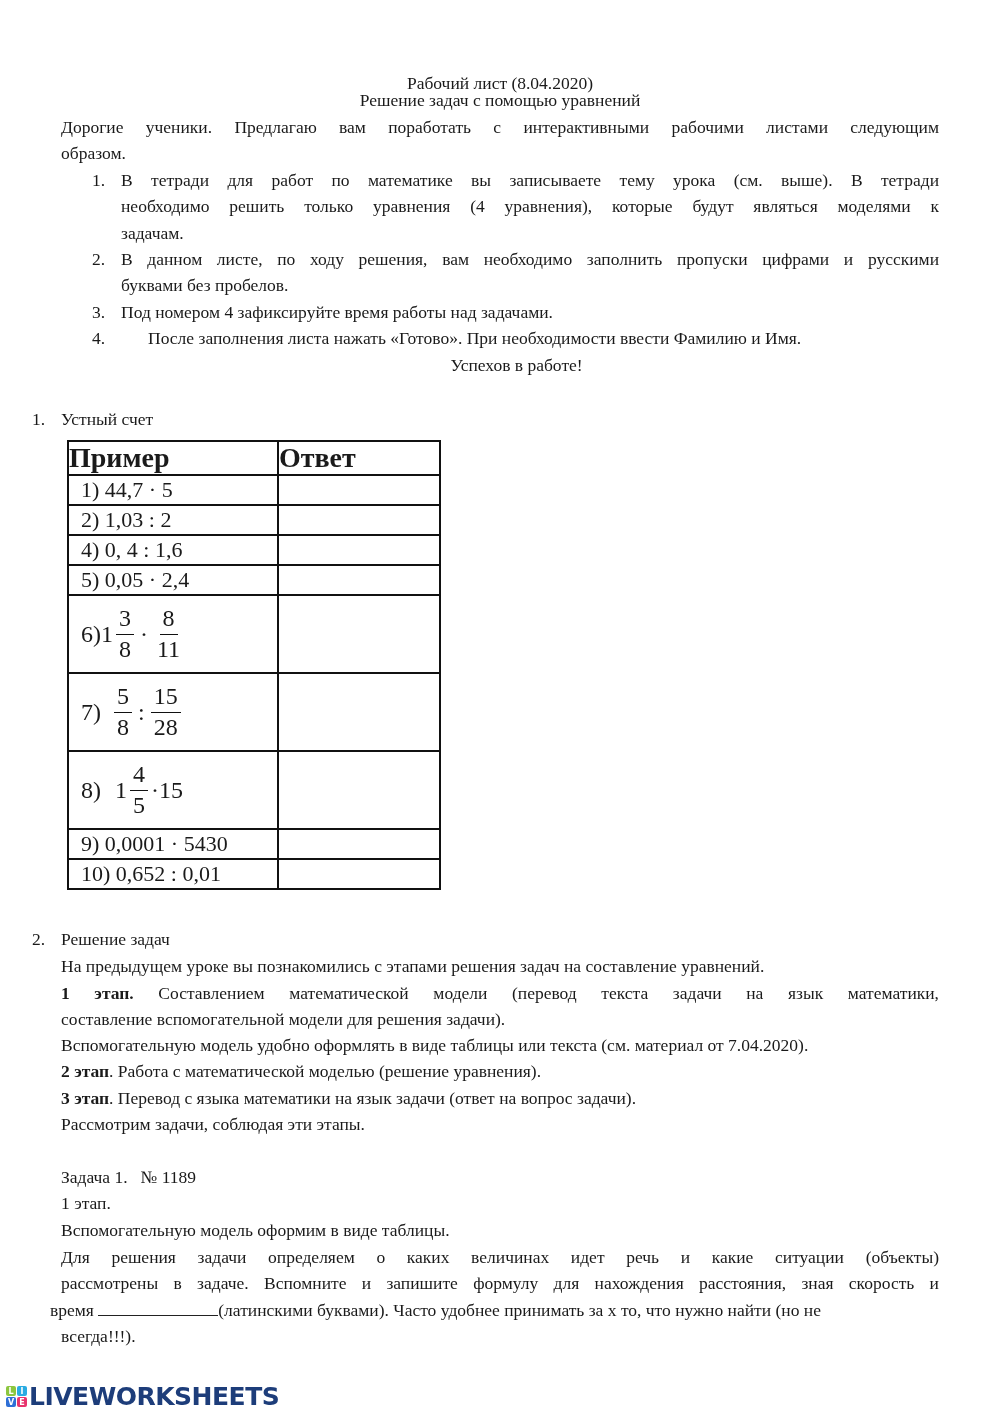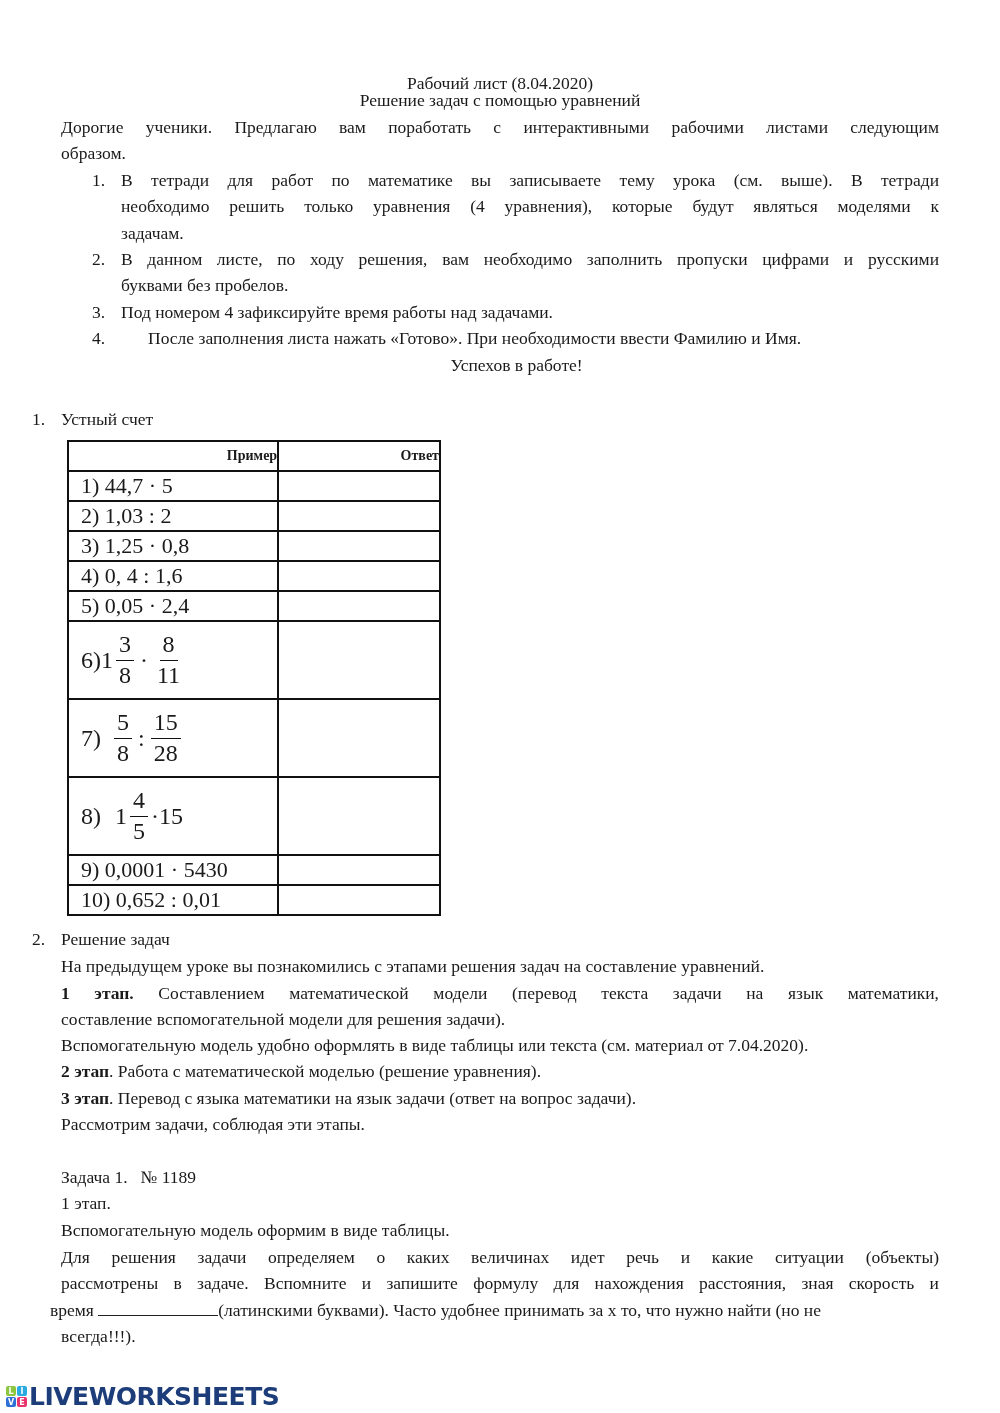--- a/index.html
+++ b/index.html
@@ -28,24 +28,24 @@
     border-collapse: collapse;
     font-size: 22px;
   }
   .calc-table td, .calc-table th {
     border: 2px solid #111;
     padding: 0 0 0 12px;
     vertical-align: middle;
   }
   .calc-table th {
     font-weight: bold;
-    font-size: 14px;
-    text-align: right;
+    font-size: 28px;
+    text-align: left;
     padding: 0;
-    height: 30px;
+    height: 18px;
   }
   .calc-table .c1 { width: 211px; }
   .calc-table .c2 { width: 163px; margin-left: 24px; }
   .calc-table tr.r-s td { height: 30px; line-height: 26px; }
   .calc-table tr.r-t td { height: 78px; }
   .answer-cell { cursor: text; }
 
   .frac-expr { display: flex; align-items: center; font-size: 24px; }
   .frac {
     display: inline-flex; flex-direction: column; align-items: center;
@@ -119,24 +119,20 @@
       <tr>
     <th class="c1">Пример</th>
     <th class="c2">Ответ</th>
   </tr>
   <tr class="r-s">
     <td>1) 44,7 · 5</td>
     <td class="answer-cell"></td>
   </tr>
   <tr class="r-s">
     <td>2) 1,03 : 2</td>
-    <td class="answer-cell"></td>
-  </tr>
-  <tr class="r-s">
-    <td>3) 1,25 · 0,8</td>
     <td class="answer-cell"></td>
   </tr>
   <tr class="r-s">
     <td>4) 0, 4 : 1,6</td>
     <td class="answer-cell"></td>
   </tr>
   <tr class="r-s">
     <td>5) 0,05 · 2,4</td>
     <td class="answer-cell"></td>
   </tr>

